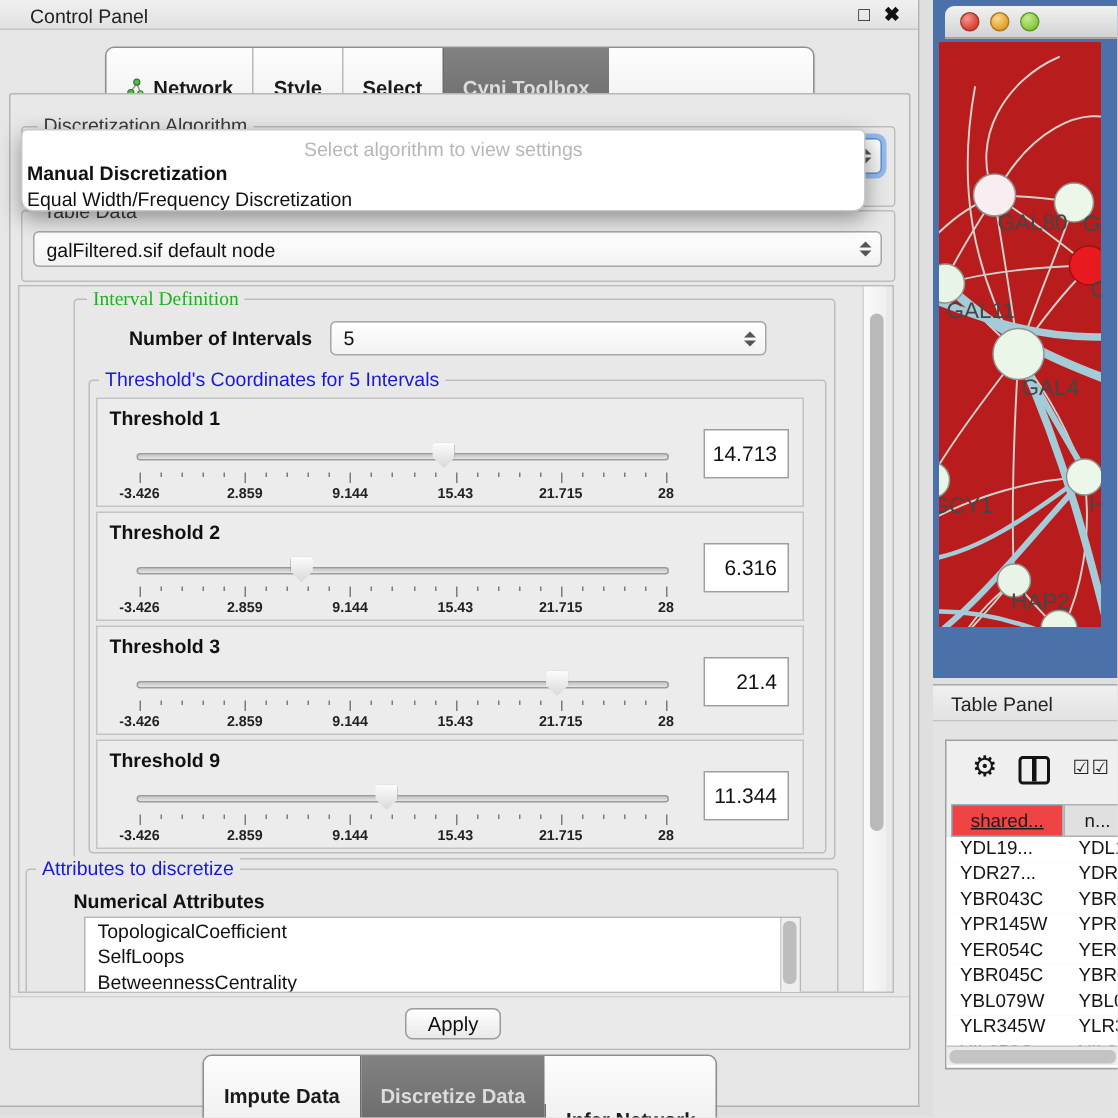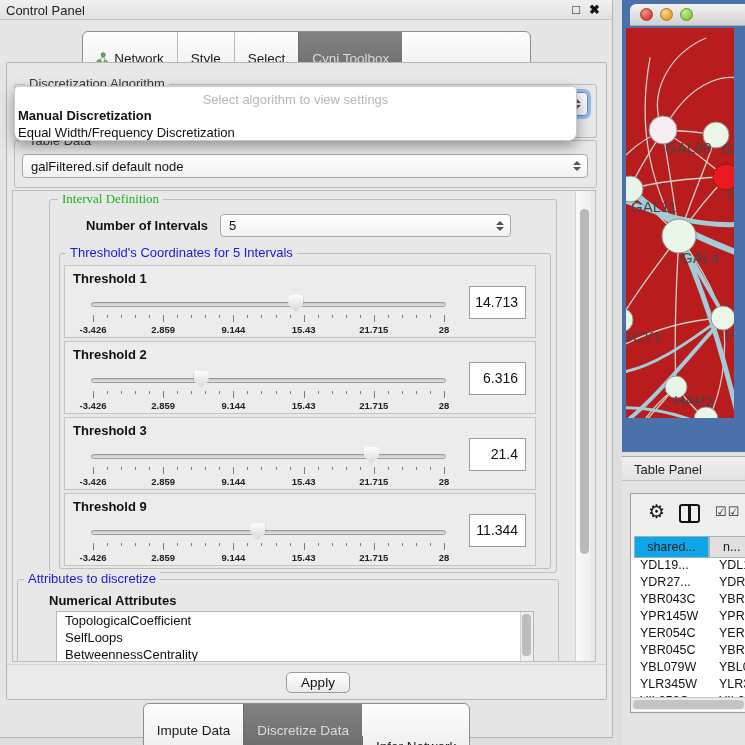--- a/index.html
+++ b/index.html
@@ -6,29 +6,29 @@
   html,body { width:745px; height:745px; overflow:hidden; }
   body { font-family:"Liberation Sans", sans-serif; background:#dfdfdf; position:relative; }
   #app { position:absolute; left:0; top:0; width:745px; height:745px; }
   .abs { position:absolute; }
 
   
   .cp-window { left:0; top:0; width:613px; height:738px; background:#e6e6e6;
                border-right:1px solid #b5b5b5; border-bottom:1px solid #b0b0b0; }
   .cp-titlebar { left:0; top:0; width:612px; height:20px;
                  background:linear-gradient(#f0f0f0,#e1e1e1); border-bottom:1px solid #c6c6c6; }
-  .cp-title { position:absolute; left:6px; top:3px; font-size:13px; color:#222; }
+  .cp-title { position:absolute; left:20px; top:3px; font-size:13px; color:#222; }
   .win-icon { position:absolute; top:2px; font-size:13px; color:#111; cursor:default; }
   .float-ic { right:32px; font-weight:400; }
   .close-ic { right:12px; font-weight:700; }
 
   
   .segbar { display:inline-flex; border:1px solid #8f8f8f; border-radius:6px; overflow:hidden;
             background:linear-gradient(#fdfdfd,#ededed); box-shadow:0 1px 1px rgba(0,0,0,0.15); }
-  .seg { display:flex; align-items:center; gap:5px; padding:3px 13px; font-size:13.5px; font-weight:normal;
+  .seg { display:flex; align-items:center; gap:5px; padding:3px 13px; font-size:13.5px; font-weight:bold;
          color:#1a1a1a; border-left:1px solid #b9b9b9; cursor:default; white-space:nowrap; }
   .seg:first-child { border-left:none; }
   .seg.sel { background:linear-gradient(#828282,#686868); color:#dcdcdc; border-left:1px solid #6d6d6d; }
   .seg.sel + .seg { border-left:1px solid #6d6d6d;margin-top:32px; }
   .tabicon { display:inline-flex; width:13px; height:13px; }
   #top-tabs { left:0; top:31px; width:613px; display:flex; justify-content:center; }
   #bottom-tabs { left:0; top:703px; width:613px; display:flex; justify-content:center; }
 
   .cp-content { left:6px; top:62px; width:601px; height:638px; background:#e8e8e8;
                 border:1px solid #b6b6b6; border-radius:2px; }
@@ -93,21 +93,21 @@
   .attr-item { font-size:13px; color:#111; padding-left:8px; line-height:16px; padding-top:1px; }
   .list-vtrack { position:absolute; right:0; top:0; bottom:0; width:13px; background:#efefef;
                  border-left:1px solid #d0d0d0; }
   .list-vthumb { position:absolute; right:2px; top:2px; width:9px; height:42px; background:#bdbdbd;
                  border-radius:4px; }
 
   #apply-strip { left:7px; top:664px; width:599px; height:35px; background:#eaeaea;
                  border-top:1px solid #d2d2d2; }
   #apply-btn { left:270px; top:672px; width:64px; height:21px; background:linear-gradient(#ffffff,#e9e9e9);
                border:1px solid #9c9c9c; border-radius:5px; font-size:13.5px; color:#111;
-               text-align:center; line-height:19px; cursor:default;margin-left:16px; }
+               text-align:center; line-height:19px; cursor:default; }
 
   
   #net-window { left:622px; top:0; width:123px; height:452px; background:#4b71aa; }
   #net-titlebar { position:absolute; left:8px; top:4px; width:115px; height:22px;
                   background:linear-gradient(#f2f2f2,#d2d2d2); border-radius:6px 0 0 0;
                   border-bottom:1px solid #aaa; }
   .tlight { position:absolute; top:4px; width:13px; height:13px; border-radius:50%; }
   .tl-red { left:10px; background:radial-gradient(circle at 35% 30%,#f6978f,#df4c41 60%,#c23a30);
             border:1px solid #a8352c; }
   .tl-yellow { left:30px; background:radial-gradient(circle at 35% 30%,#fbd98b,#e6a93c 60%,#c98e22);
@@ -125,21 +125,21 @@
   #tp-body { left:622px; top:481px; width:123px; height:264px; background:#e3e3e3; }
   #tp-inner { position:absolute; left:8px; top:12px; width:118px; height:220px; background:#efefef;
               border:1px solid #9f9f9f; overflow:hidden; }
   .tp-toolbar-icon { position:absolute; cursor:default; }
   #gear-btn { left:17px; top:8px; font-size:19px; line-height:20px; color:#161616; }
   #split-btn { left:48px; top:10px; width:21px; height:19px; border:2.5px solid #131313; border-radius:3px; }
   #split-btn i { position:absolute; left:50%; top:0; bottom:0; width:2.5px; margin-left:-1.25px; background:#131313; }
   #checks-btn { left:84px; top:10px; font-size:13px; color:#222; letter-spacing:1px; }
   .tp-header { position:absolute; top:42px; height:22px; font-size:12.5px; color:#1c1c1c;
                display:flex; align-items:center; }
-  .tp-h1 { left:3px; width:75px; background:#0ea5e9; border:1px solid #8fb3c0; justify-content:center; }
+  .tp-h1 { left:3px; width:75px; background:#ef4444; border:1px solid #8fb3c0; justify-content:center;text-decoration:underline; }
   .tp-h2 { left:78px; width:62px; background:#e0e0e0; border:1px solid #b0b0b0; padding-left:13px; }
   #tp-rows { position:absolute; left:0; top:64px; width:118px; }
   .tp-row { position:relative; height:17px; font-size:12.5px; color:#141414; background:#fff; }
   .tp-c1 { position:absolute; left:9px; white-space:nowrap; }
   .tp-c2 { position:absolute; left:88px; white-space:nowrap; }
   #tp-hscroll { position:absolute; left:0; bottom:2px; width:116px; height:13px; background:#ebebeb;
                 border-top:1px solid #c6c6c6; }
   #tp-hthumb { position:absolute; left:2px; top:2px; width:111px; height:9px; background:#c4c4c4;
                border-radius:4px; }
 </style>

